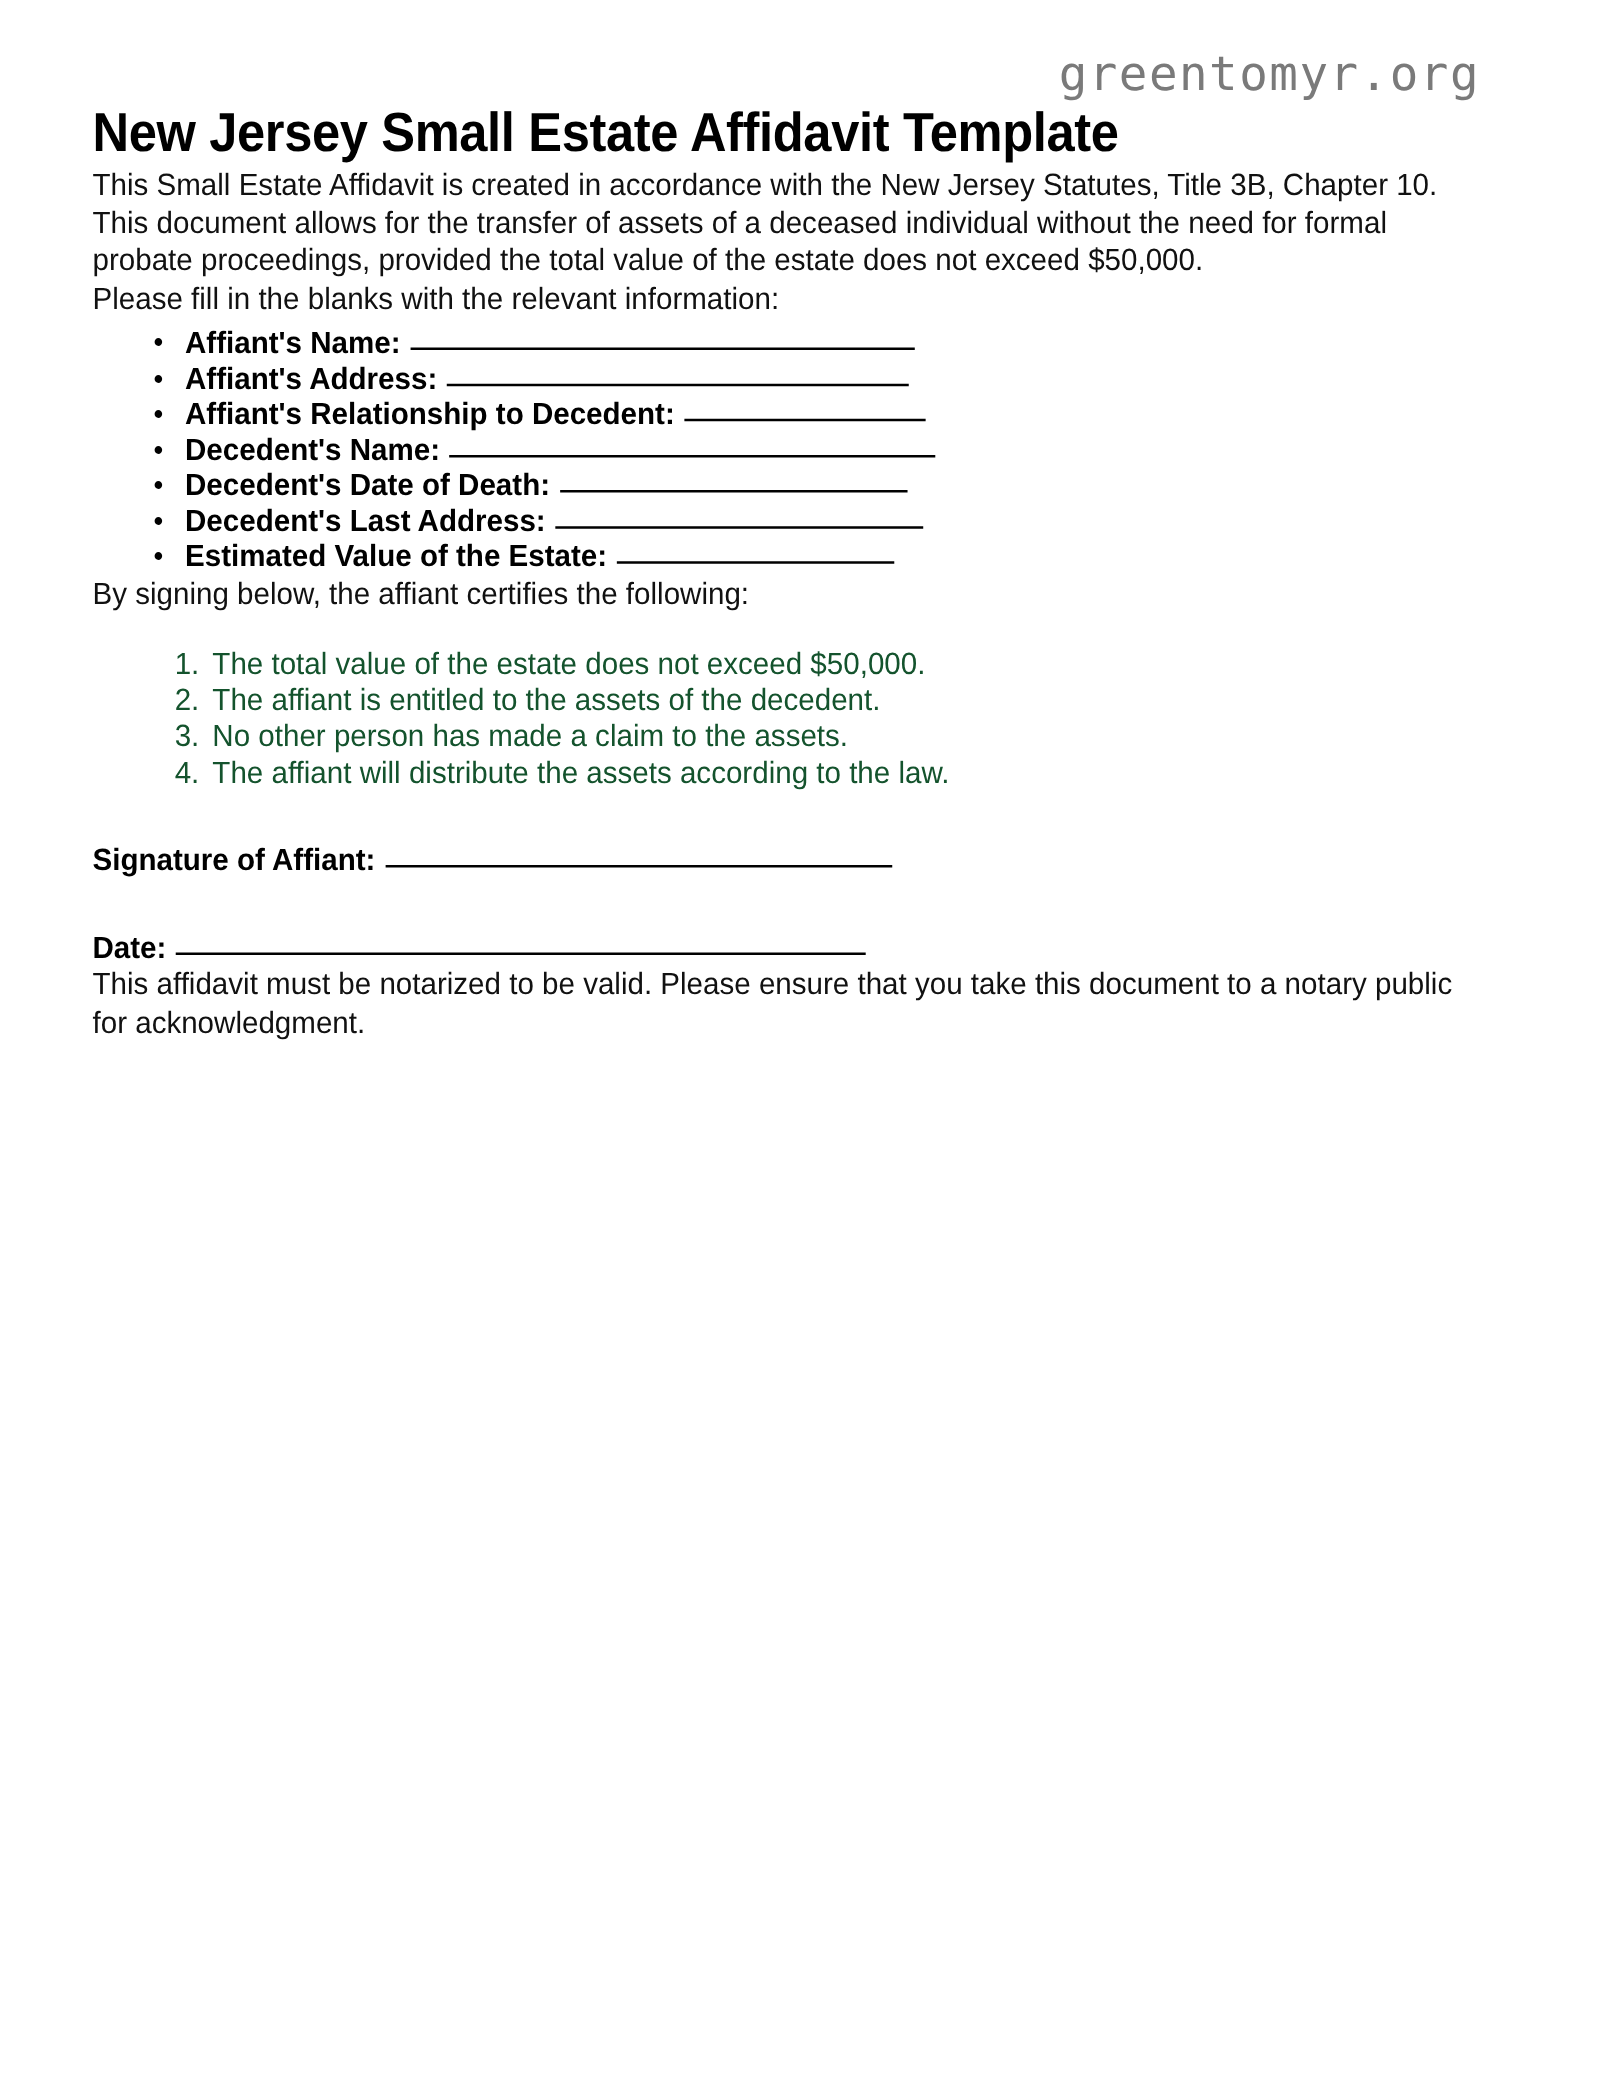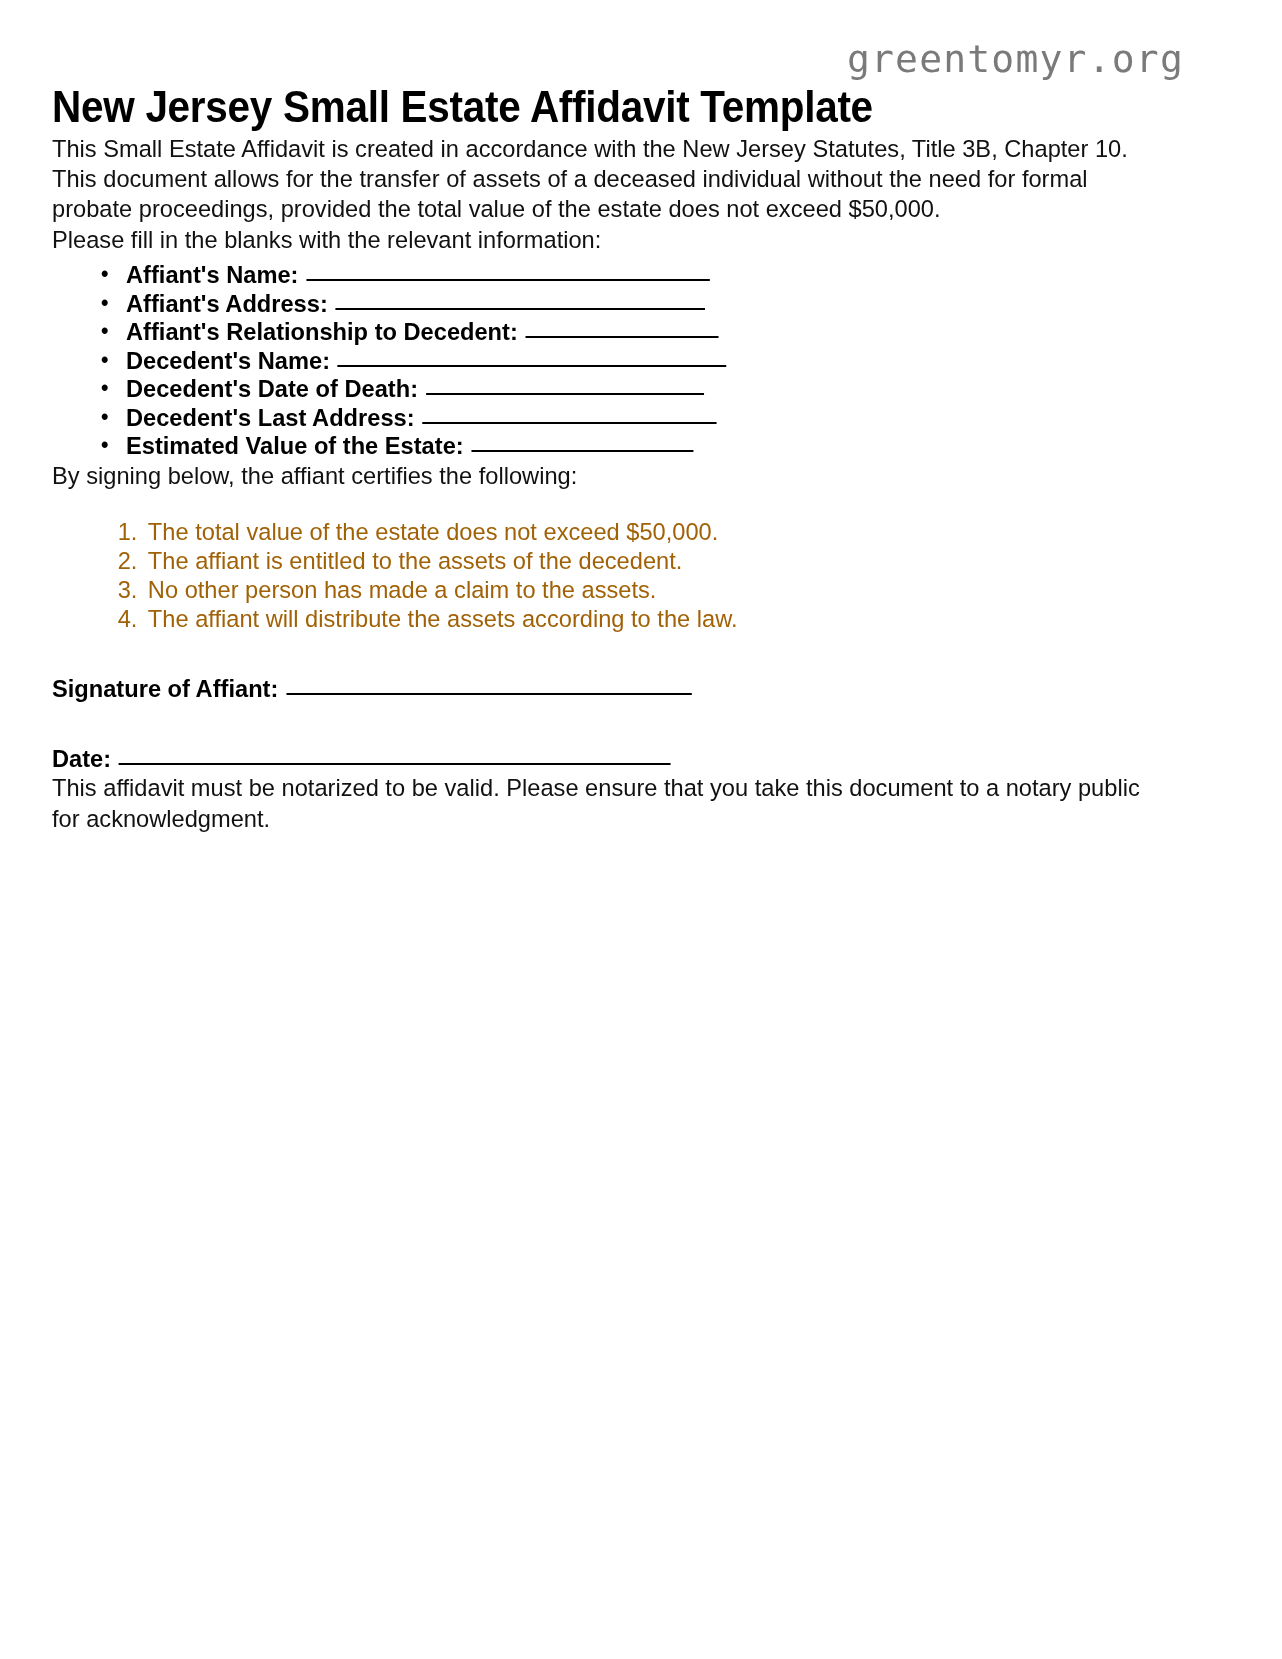--- a/index.html
+++ b/index.html
@@ -14,21 +14,21 @@
     color: #000000;
     overflow: hidden;
     position: relative;
   }
   .page {
     position: relative;
     width: 1282px;
     height: 1659px;
     background: #ffffff;
     box-sizing: border-box;
-    padding: 0 52px;
+    padding: 0 74px;
   }
   .watermark {
     position: absolute;
     top: 40px;
     right: 98px;
     font-family: "DejaVu Sans Mono", monospace;
     font-size: 38px;
     letter-spacing: 1.2px;
     color: #7a7a7a;
     white-space: nowrap;
@@ -89,21 +89,21 @@
     border-bottom: 2.5px solid #000;
     vertical-align: 2px;
     margin-left: 8px;
     height: 17px;
   }
   ol.certs {
     margin: 26px 0 0 0;
     padding-left: 92px;
     font-size: 24.5px;
     line-height: 1.185;
-    color: #a16207;
+    color: #14532d;
   }
   ol.certs li {
     padding-left: 4px;
     white-space: nowrap;
     transform: scaleX(0.965);
     transform-origin: left top;
   }
   .by-signing {
     margin-top: 38px;
   }

